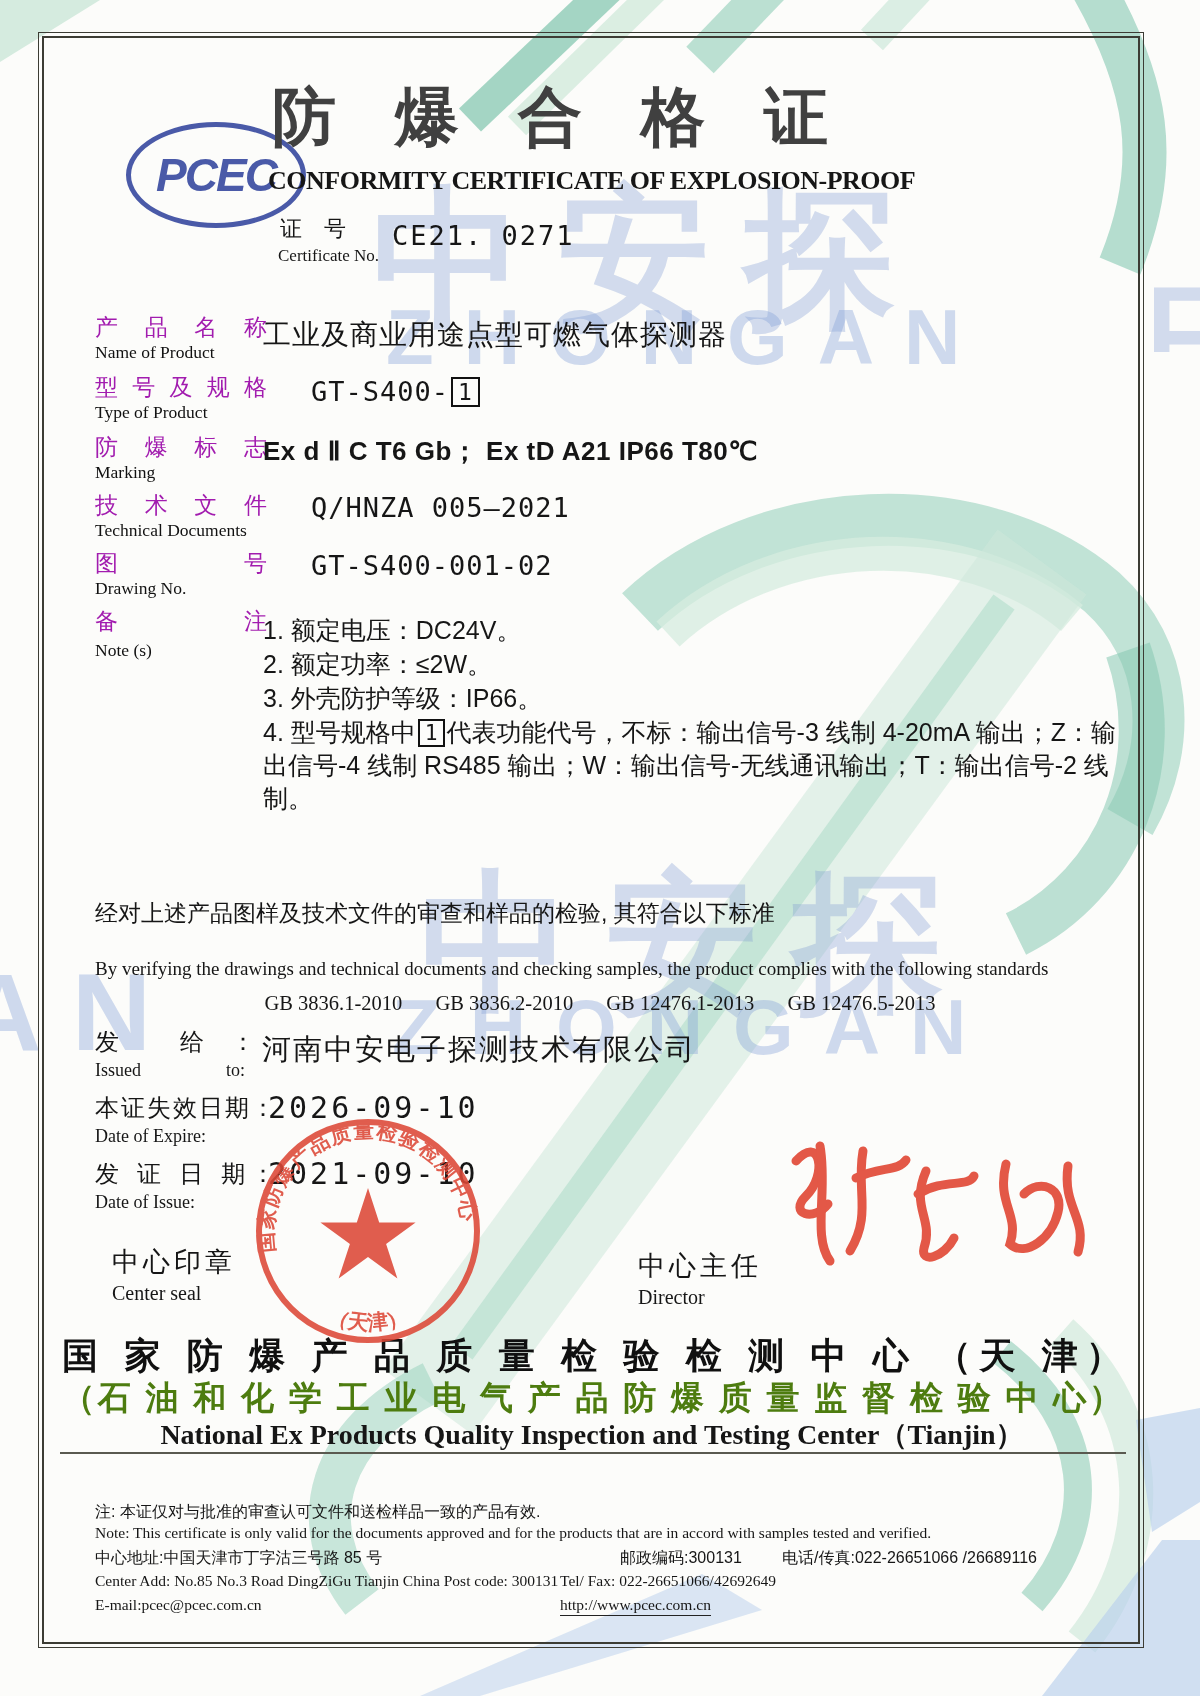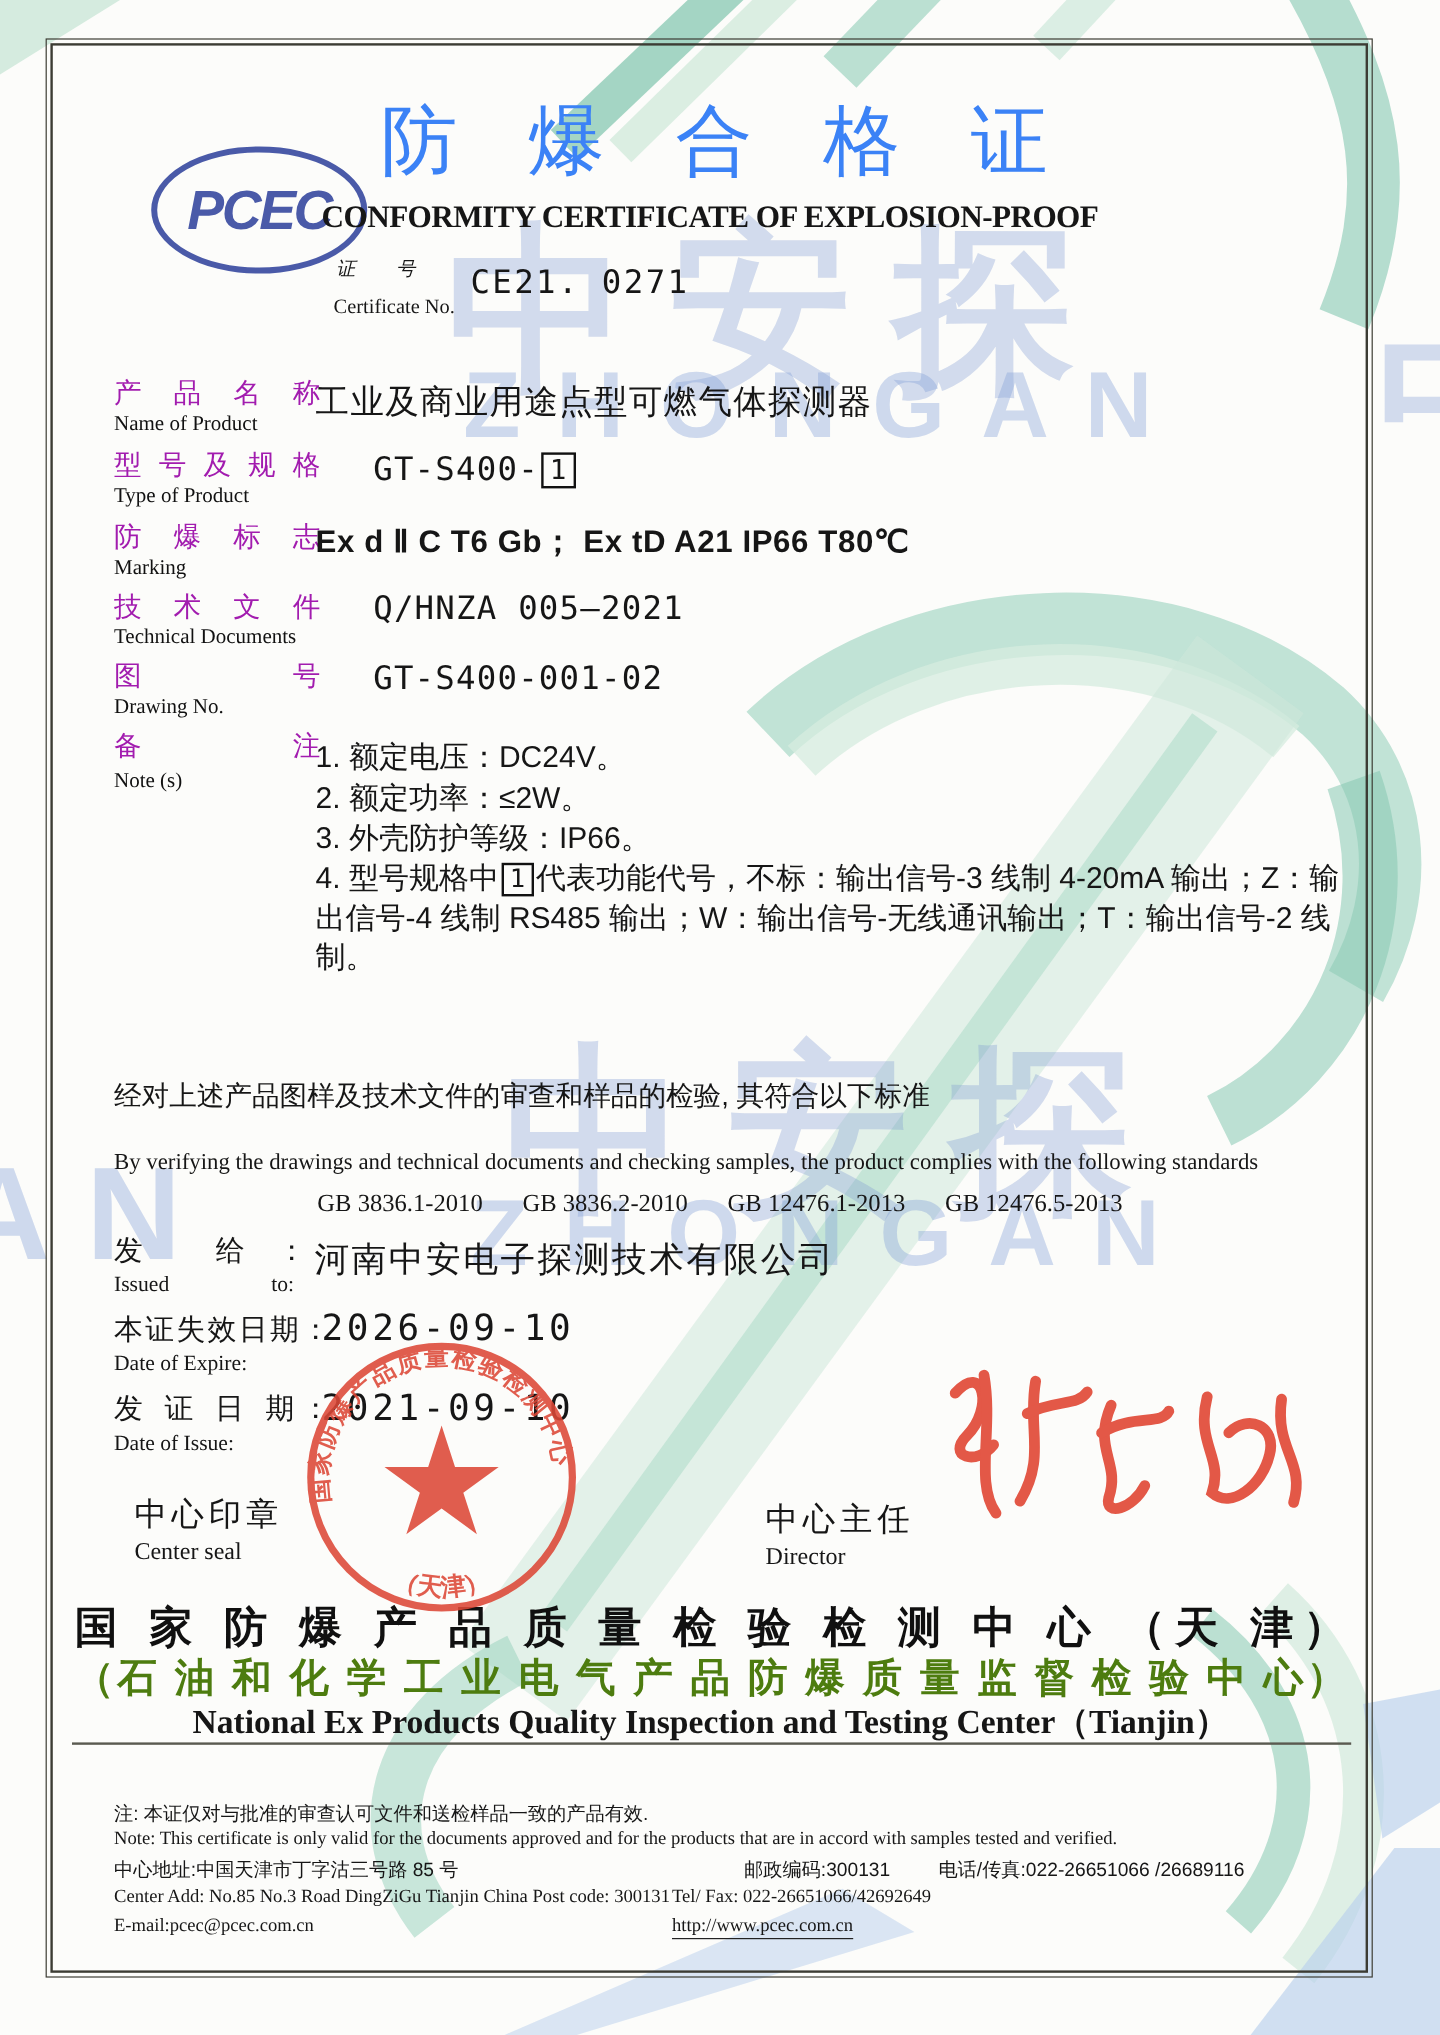--- a/index.html
+++ b/index.html
@@ -15,25 +15,25 @@
   .wm-text-en{font-weight:900;color:rgba(132,160,216,0.38);letter-spacing:30px;white-space:nowrap;font-family:"Liberation Sans",sans-serif;}
   
   .frame-outer{left:38px;top:32px;width:1104px;height:1614px;border:1px solid #3c3c34;z-index:1;}
   .frame-inner{position:absolute;left:3px;top:3px;right:3px;bottom:3px;border:2px solid #3c3c34;}
   
   .pcec-logo{
     left:126px;top:122px;width:170px;height:96px;border:5px solid #4a5aa8;border-radius:50%;
     display:flex;align-items:center;justify-content:center;z-index:2;
     color:#4a5aa8;font-size:46px;font-weight:900;font-style:italic;letter-spacing:-2px;
   }
-  .title-cn{left:272px;top:74px;width:556px;font-size:64px;font-weight:400;
-    text-align:justify;text-align-last:justify;white-space:nowrap;z-index:2;color:#3b82f6;margin-left:45px;}
+  .title-cn{left:272px;top:74px;width:556px;font-size:64px;font-weight:700;
+    text-align:justify;text-align-last:justify;white-space:nowrap;z-index:2;color:#404040;}
   .title-en{left:268px;top:166px;width:566px;font-family:"Liberation Serif",serif;
     font-weight:bold;font-size:26px;white-space:nowrap;letter-spacing:-0.5px;z-index:2;}
-  .certno-cn{left:280px;top:214px;width:66px;font-size:16px;text-align:justify;text-align-last:justify;z-index:2;font-style:italic;}
+  .certno-cn{left:280px;top:214px;width:66px;font-size:22px;text-align:justify;text-align-last:justify;z-index:2;}
   .certno-en{left:278px;top:246px;font-family:"Liberation Serif",serif;font-size:17px;z-index:2;}
   .certno-val{left:392px;top:220px;font-family:"DejaVu Sans Mono",monospace;font-size:27px;letter-spacing:2px;z-index:2;}
   
   .lab-cn{left:95px;width:172px;font-size:23px;text-align:justify;text-align-last:justify;z-index:2;color:#a21caf;font-family:Liberation Mono, monospace;}
   .lab-en{left:95px;font-family:"Liberation Serif",serif;font-size:17.5px;z-index:2;color:#111;white-space:nowrap;}
   .val-cjk{left:263px;font-size:28px;letter-spacing:1px;z-index:2;white-space:nowrap;}
   .val-mono{left:263px;font-family:"DejaVu Sans Mono",monospace;font-size:27px;letter-spacing:1px;z-index:2;white-space:nowrap;padding-left:48px;}
   .val-marking{left:263px;font-size:26px;font-weight:900;letter-spacing:0.5px;z-index:2;white-space:nowrap;}
   .boxed{display:inline-block;border:2px solid #111;padding:0 5px;line-height:1.15;font-size:0.85em;margin:0 2px;vertical-align:1px;font-family:"DejaVu Sans Mono",monospace;}
   .note-line{left:263px;width:860px;font-size:25px;z-index:2;white-space:nowrap;}

